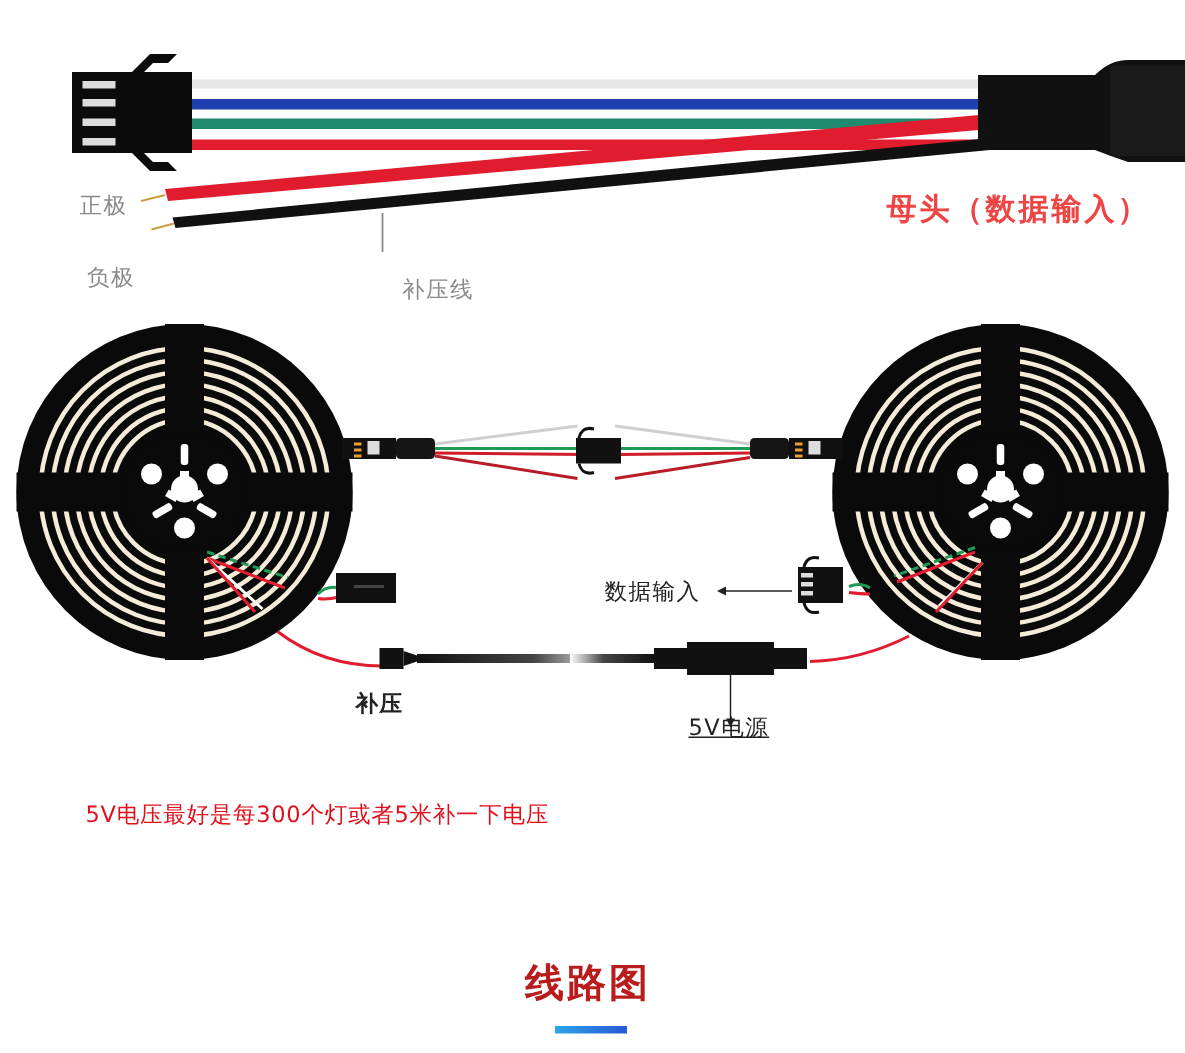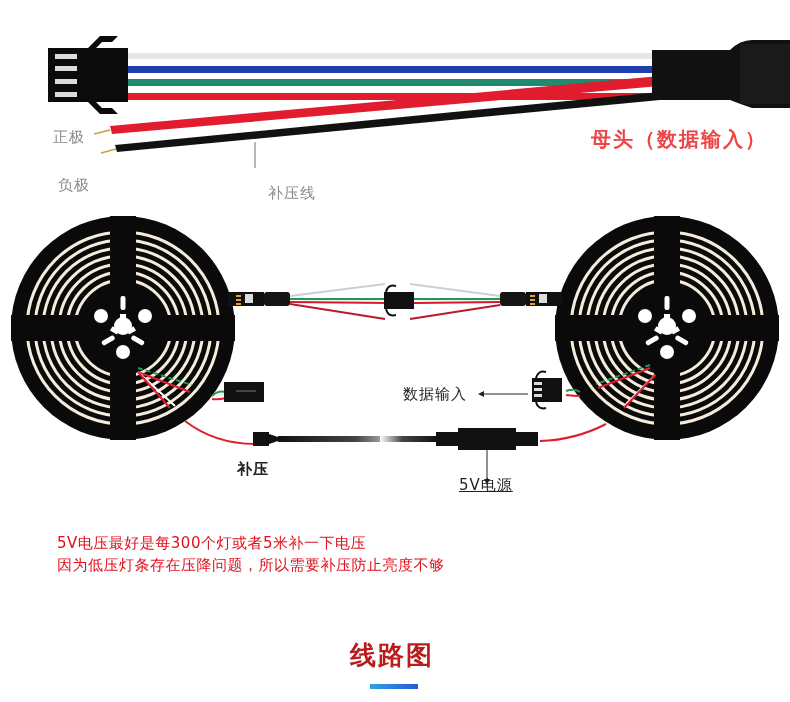--- a/index.html
+++ b/index.html
@@ -188,17 +188,16 @@
 <div class="abs label-gray" style="left:58px;top:152px;margin-top:24px;">负极</div>
 <div class="abs label-gray" style="left:228px;top:184px;margin-left:40px;">补压线</div>
 <div class="abs label-red-big" style="left:591px;top:126px;">母头（数据输入）</div>
 
 <div class="abs label-dark" style="left:403px;top:385px;">数据输入</div>
 <div class="abs label-dark" style="left:237px;top:460px;font-weight:bold;">补压</div>
 <div class="abs label-dark" style="left:459px;top:476px;text-decoration:underline;">5V电源</div>
 
 <div class="abs note" style="left:22px;top:532px;margin-left:35px;">
   <div>5V电压最好是每300个灯或者5米补一下电压</div>
-  <div>因为低压灯条存在压降问题，所以需要补压防止亮度不够</div>
 </div>
 
 <div class="abs title" style="left:350px;top:638px;">线路图</div>
 <div class="abs underline" style="left:370px;top:684px;"></div>
 
 </body></html>

